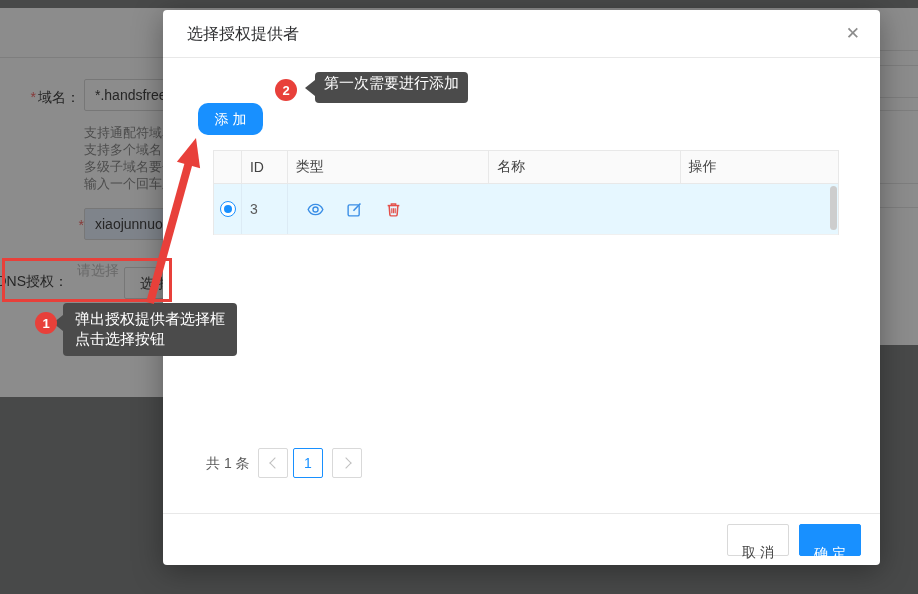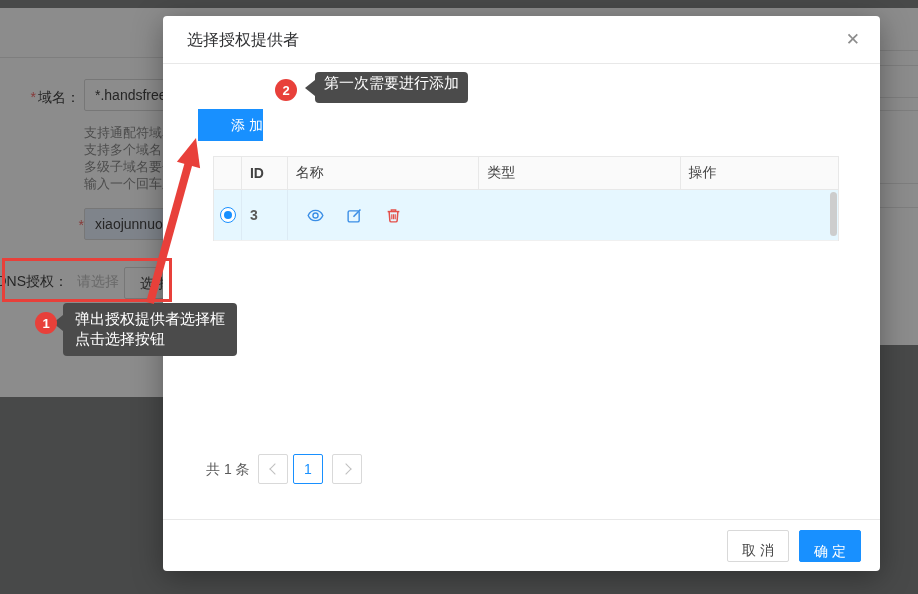--- a/index.html
+++ b/index.html
@@ -23,37 +23,37 @@
   .form-label{position:absolute;left:0;width:80px;text-align:right;font-size:14px;color:#454545;white-space:nowrap;}
   .req{color:#f56c6c;margin-right:2px;}
   .form-input{position:absolute;height:32px;background:#fff;border:1px solid #d9d9d9;border-radius:2px;
               font-size:14px;color:#454545;line-height:30px;padding:0 10px;white-space:nowrap;overflow:hidden;}
   .help-text{position:absolute;left:84px;top:116px;font-size:13px;line-height:17px;color:#8c8c8c;white-space:nowrap;}
   .placeholder-text{position:absolute;font-size:14px;color:#bfbfbf;white-space:nowrap;}
   .mini-btn{position:absolute;height:32px;border:1px solid #d9d9d9;border-radius:2px;background:#fff;
             font-size:14px;color:#454545;text-align:center;line-height:30px;white-space:nowrap;}
 
   
-  .modal{position:absolute;left:163px;top:16px;width:717px;height:555px;background:#fff;border-radius:4px;
+  .modal{position:absolute;left:163px;top:10px;width:717px;height:555px;background:#fff;border-radius:4px;
          box-shadow:0 6px 30px rgba(0,0,0,0.35);z-index:40;}
   .modal-header{position:relative;height:48px;border-bottom:1px solid #e8e8e8;}
   .modal-title{position:absolute;left:24px;top:14px;font-size:16px;font-weight:500;color:#303133;}
   .modal-close{position:absolute;right:20px;top:14px;font-size:17px;color:#8c8c8c;cursor:pointer;line-height:20px;}
 
   .add-btn{position:absolute;left:35px;top:93px;width:65px;height:32px;background:#1890ff;color:#fff;
-           border:none;border-radius:0;font-size:14px;text-align:right;line-height:32px;cursor:pointer;}
+           border:none;border-radius:10px;font-size:14px;text-align:center;line-height:32px;cursor:pointer;}
 
   .table{position:absolute;left:50px;top:140px;width:626px;border:1px solid #e8e8e8;border-bottom:none;font-size:14px;}
   .t-head{display:flex;height:33px;background:#fafafa;color:#434343;border-bottom:1px solid #e8e8e8;}
   .t-row{display:flex;height:51px;background:#e6f7ff;color:#595959;border-bottom:1px solid #f0f0f0;position:relative;}
   .cell{display:flex;align-items:center;padding:0 8px;border-right:1px solid #e8e8e8;overflow:hidden;}
   .t-row .cell{border-right:1px solid #dcebf5;}
   .cell:last-child{border-right:none;}
   .c0{width:28px;justify-content:center;padding:0;}
-  .c1{width:46px;font-weight:bold;}
+  .c1{width:46px;}
   .c2{width:192px;}
   .c3{width:202px;}
   .c4{width:158px;padding-left:19px;gap:22px;}
 
   .radio-outer{width:16px;height:16px;border-radius:50%;border:1px solid #1890ff;background:#fff;
                display:flex;align-items:center;justify-content:center;}
   .radio-dot{width:8px;height:8px;border-radius:50%;background:#1890ff;}
 
   .tag{display:inline-block;border:1px solid #d9d9d9;background:#fff;border-radius:2px;
        padding:2px 7px;font-size:12.5px;color:#595959;margin-left:8px;white-space:nowrap;}
@@ -71,21 +71,21 @@
   .pag-select{position:absolute;left:221px;top:438px;width:96px;height:30px;border:1px solid #d9d9d9;border-radius:2px;
               background:#fff;font-size:14px;color:#595959;line-height:28px;padding-left:11px;cursor:pointer;}
   .chev{display:inline-block;width:8px;height:8px;border:0 solid #bfbfbf;}
   .chev-l{border-top-width:1.6px;border-left-width:1.6px;transform:rotate(-45deg);margin-left:3px;}
   .chev-r{border-top-width:1.6px;border-right-width:1.6px;transform:rotate(45deg);margin-right:3px;}
   .chev-d{position:absolute;right:10px;top:10px;width:7px;height:7px;border:0 solid #bfbfbf;
           border-bottom-width:1.6px;border-right-width:1.6px;transform:rotate(45deg);}
 
   .modal-footer{position:absolute;left:0;right:0;bottom:0;height:52px;border-top:1px solid #e8e8e8;
                 display:flex;align-items:center;justify-content:flex-end;gap:10px;padding-right:19px;}
-  .btn{height:32px;min-width:62px;padding:4px 10px;border-radius:2px;font-size:14px;line-height:30px;
+  .btn{height:32px;min-width:62px;padding:12px 10px;border-radius:2px;font-size:14px;line-height:30px;
        text-align:center;cursor:pointer;white-space:nowrap;}
   .btn-default{background:#fff;border:1px solid #d9d9d9;color:#454545;}
   .btn-primary{background:#1890ff;border:1px solid #1890ff;color:#fff;line-height:32px;}
 
   
   .annot-rect{position:absolute;left:2px;top:258px;width:170px;height:44px;border:3px solid #e8403a;z-index:50;}
   .arrow-svg{position:absolute;inset:0;z-index:60;pointer-events:none;}
   .tooltip{position:absolute;background:#4b4b4b;color:#fff;border-radius:4px;font-size:15px;z-index:55;white-space:nowrap;}
   .tooltip-1{left:63px;top:303px;padding:6px 12px 7px 12px;line-height:20px;}
   .tooltip-2{left:315px;top:72px;height:31px;padding:0 9px;line-height:21px;}
@@ -123,21 +123,21 @@
     </div>
 
     <div class="form-label" style="top:209px;margin-left:48px;">
       <span class="req">*</span><span>邮箱：</span>
     </div>
     <div class="form-input" style="left:84px;top:200px;width:130px;background:#e8f0fe;">xiaojunnuo</div>
 
     <div class="form-label" style="left:-12px;top:265px;">
       <span>DNS授权：</span>
     </div>
-    <div class="placeholder-text" style="left:77px;top:265px;">请选择</div>
+    <div class="placeholder-text" style="left:77px;top:254px;">请选择</div>
     <div class="mini-btn" style="left:124px;top:259px;width:64px;">选 择</div>
   </div>
 
   <div class="panel panel-right">
     <div class="hline" style="top:42px;"></div>
     <div class="hline" style="top:57px;"></div>
     <div class="hline" style="top:89px;"></div>
     <div class="hline" style="top:102px;"></div>
     <div class="hline" style="top:175px;"></div>
     <div class="hline" style="top:199px;"></div>
@@ -150,22 +150,22 @@
       <div class="modal-title">选择授权提供者</div>
       <div class="modal-close">✕</div>
     </div>
 
     <div class="add-btn">添 加</div>
 
     <div class="table">
       <div class="t-head">
         <div class="cell c0"></div>
         <div class="cell c1">ID</div>
+        <div class="cell c3">类型</div>
         <div class="cell c2">名称</div>
-        <div class="cell c3">类型</div>
         <div class="cell c4" style="padding-left:8px;">操作</div>
       </div>
       <div class="t-row">
         <div class="cell c0">
           <span class="radio-outer">
               <span class="radio-dot"></span>
             </span>
         </div>
         <div class="cell c1">3</div>
         <div class="cell c4">

